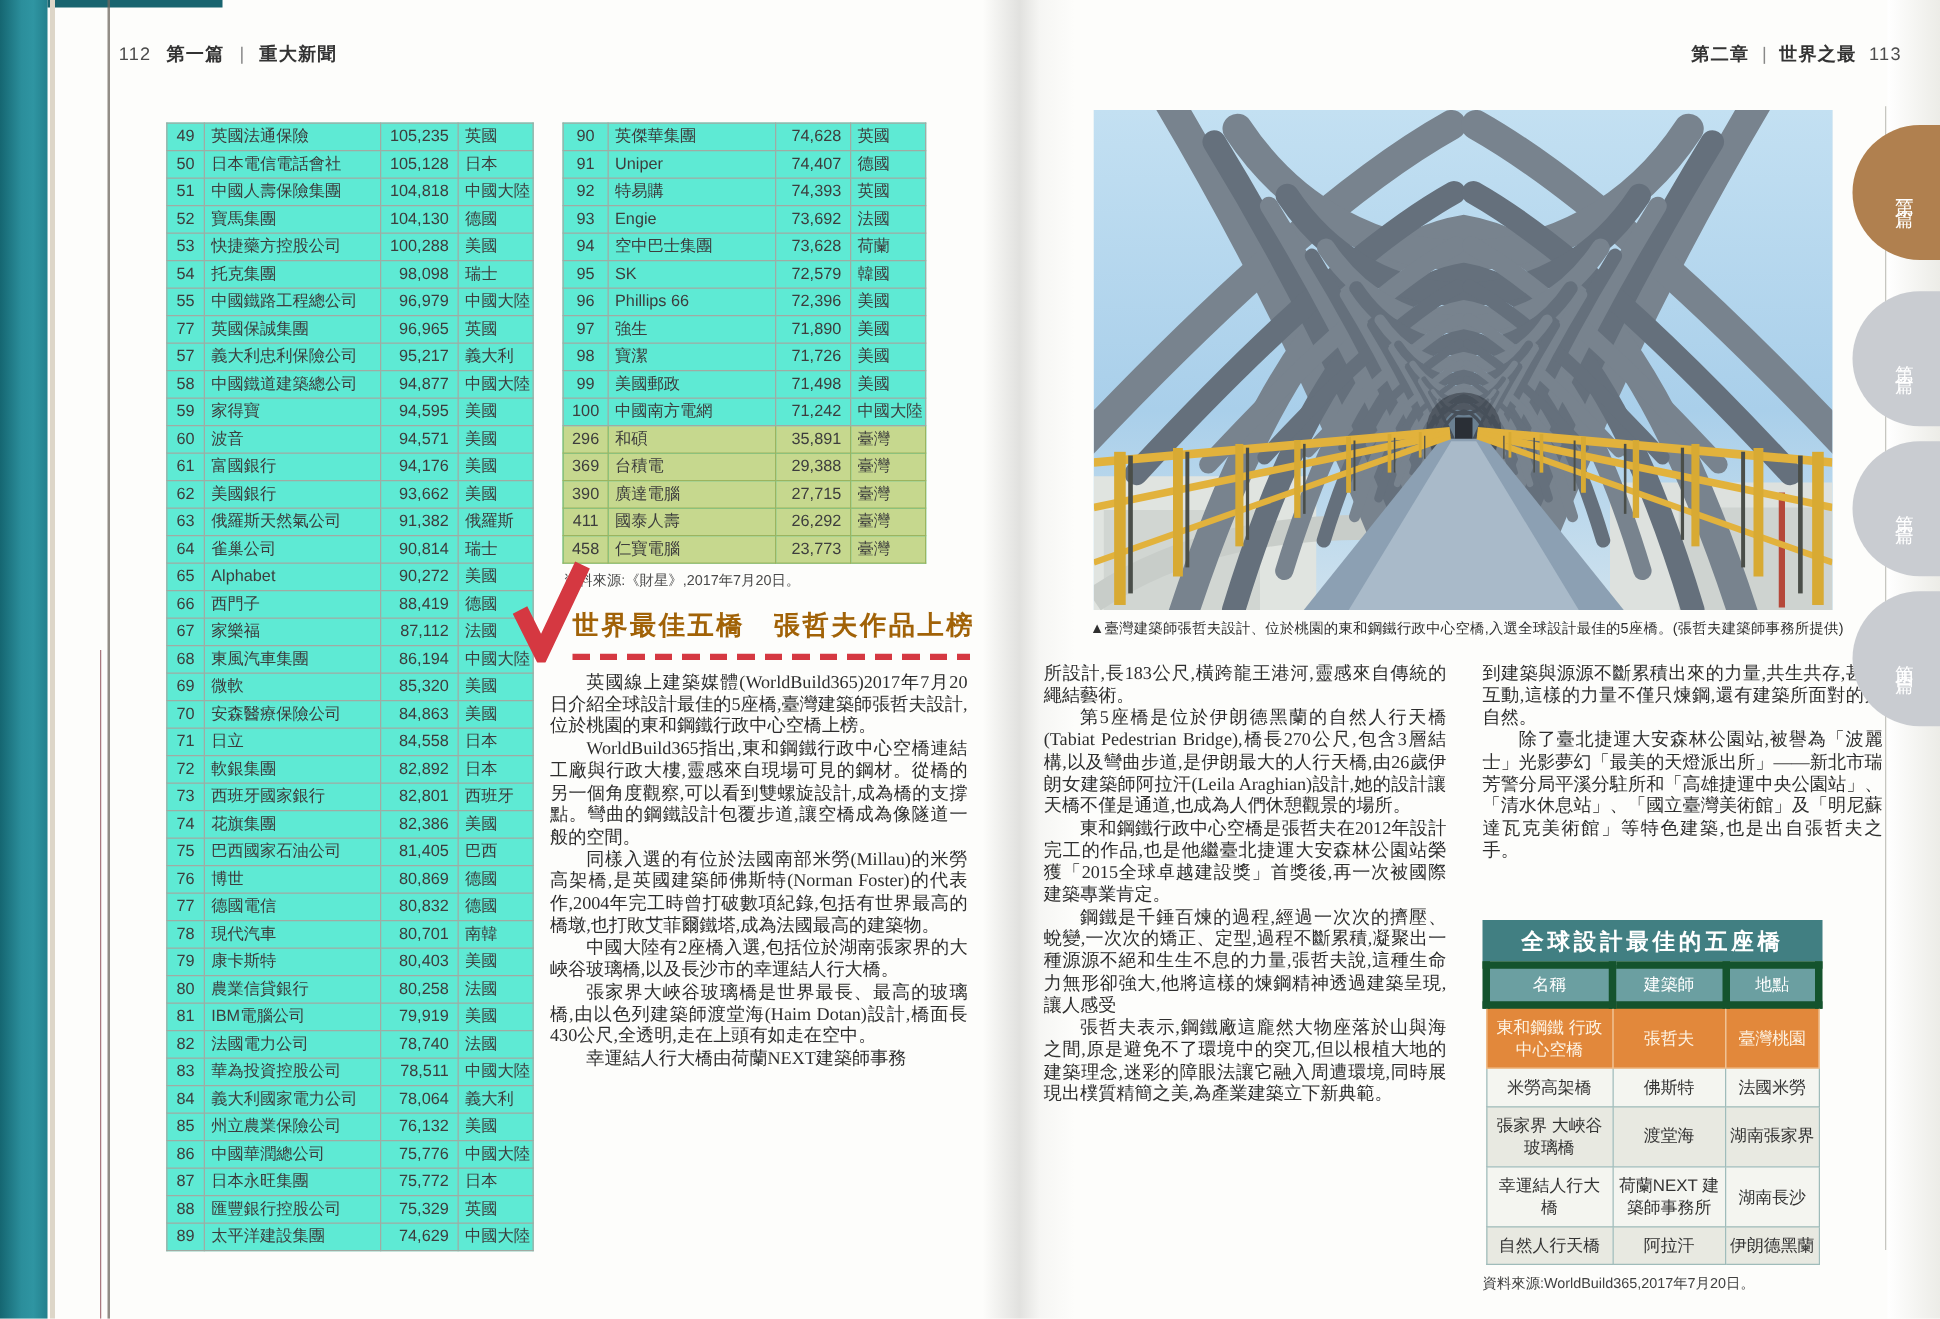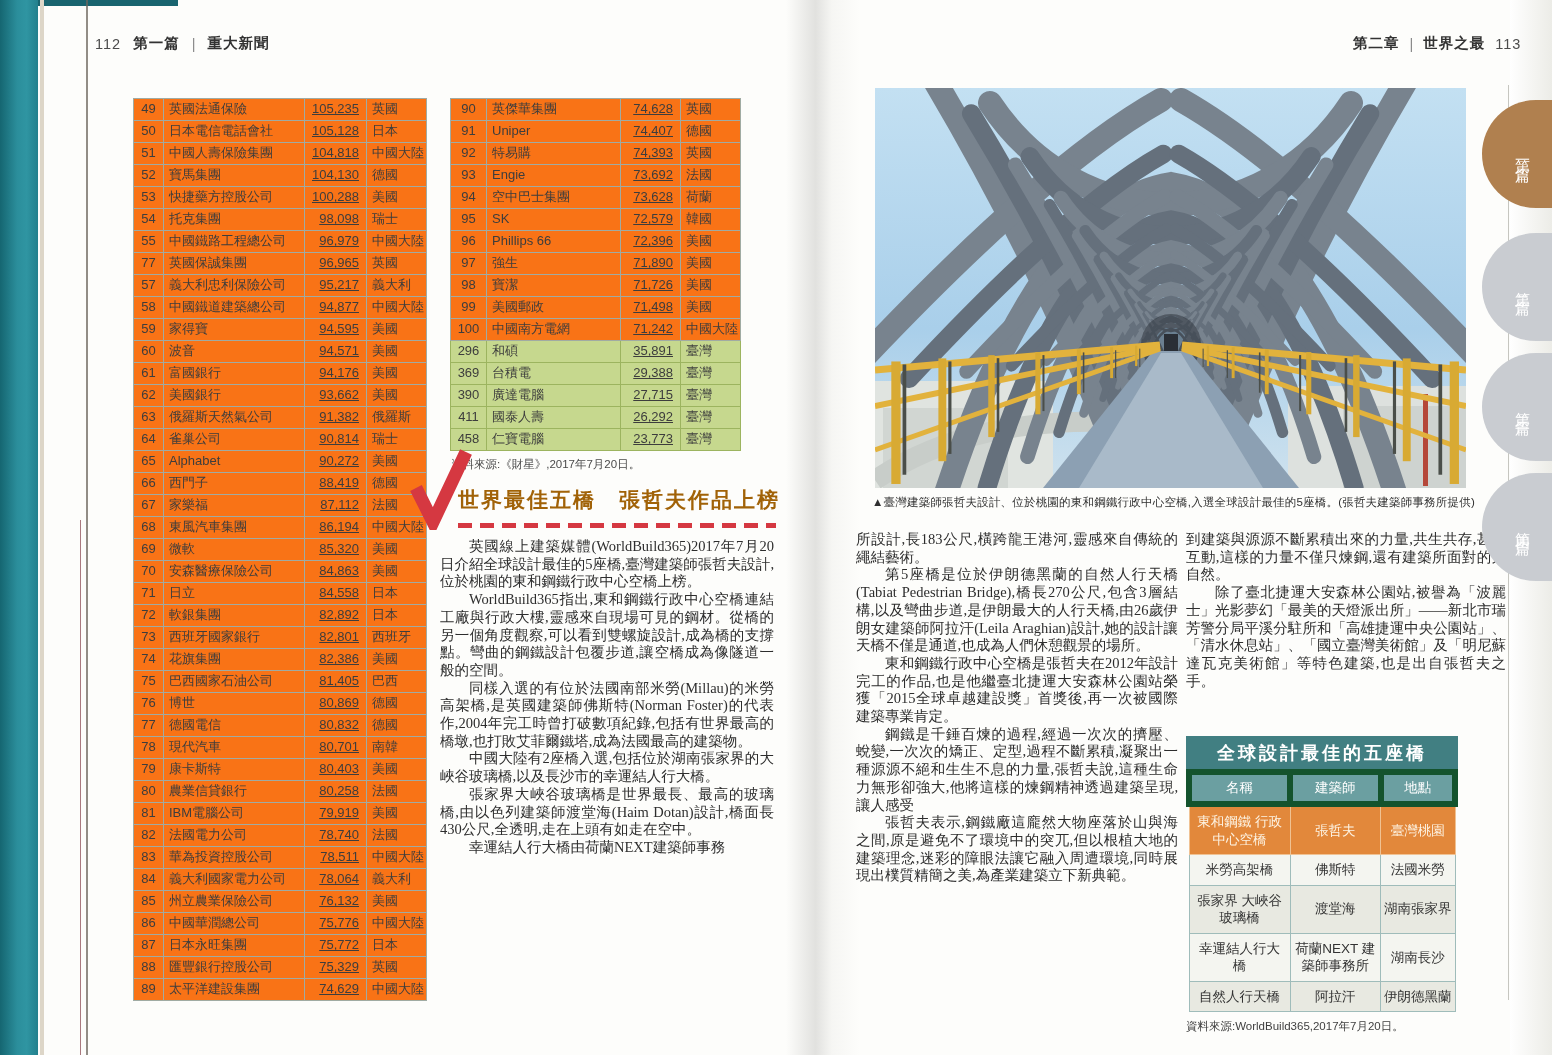--- a/index.html
+++ b/index.html
@@ -22,25 +22,25 @@
     background:linear-gradient(90deg,#ffffff 0%,#ecece7 100%); }
 
   
   .lp-header { position:absolute; left:95px; top:34px; font-size:14.5px; color:#3c3c3c; display:flex; align-items:center; gap:12px; }
   .rp-header { position:absolute; left:1353px; top:34px; font-size:14.5px; color:#3c3c3c; display:flex; align-items:center; gap:10px; }
   .pagenum { color:#4c4c4c; letter-spacing:1px; }
   .sect { font-weight:bold; color:#333; letter-spacing:1px; }
   .divider { color:#888; }
 
   
-  table.ftable { position:absolute; border-collapse:collapse; table-layout:fixed; background:#f97316;padding-left:28px; }
+  table.ftable { position:absolute; border-collapse:collapse; table-layout:fixed; background:#5eead4;padding-left:28px; }
   table.ftable td { border:1px solid #a0aba3; font-size:13px; color:#3d3d3d; padding:1px 5px;
     height:22px; white-space:nowrap; overflow:hidden; line-height:1.1; }
   table.ftable td:nth-child(1) { text-align:center; padding:1px 2px; }
-  table.ftable td:nth-child(3) { text-align:right; padding-right:7px;text-decoration:underline; }
+  table.ftable td:nth-child(3) { text-align:right; padding-right:7px; }
   .t1 { left:133px; top:98px; width:293px; }
   .t2 { left:450px; top:98px; width:290px; }
   tr.tw td { background:#c6d88e; border-color:#9cb45f; }
   .source-left { position:absolute; left:451px; top:457px; font-size:11.5px; color:#4a4a4a; }
 
   
   .checkmark { position:absolute; left:410px; top:446px; }
   .headline { position:absolute; left:458px; top:486px; margin:0; font-size:21px; font-weight:bold;
     color:#a16207; letter-spacing:2px; font-family:"Liberation Sans",sans-serif; }
   .dashes { position:absolute; left:458px; top:523px; width:318px; height:5px;
@@ -48,21 +48,21 @@
   .article { position:absolute; left:440px; top:538px; width:334px; }
   .article p, .rp-col p { margin:0; font-family:"Liberation Serif",serif; font-size:14.5px;
     line-height:17.7px; color:#2d2d2d; text-align:justify; text-indent:2em; }
   p.noind { text-indent:0; }
 
   
   .photo { position:absolute; left:875px; top:88px; width:591px; height:400px; background:#bcd9ec; overflow:hidden; }
   .caption { position:absolute; left:872px; top:495px; width:608px; font-size:11.5px; color:#2f2f2f; letter-spacing:.2px; }
 
   .rp-col { position:absolute; width:322px; }
-  .col1 { left:856px; top:531px; }
+  .col1 { left:835px; top:531px; }
   .col2 { left:1186px; top:531px; width:320px; }
 
   
   .btable { position:absolute; left:1186px; top:736px; width:272px; font-family:"Liberation Sans",sans-serif; }
   .bt-title { background:#417f82; color:#fff; font-size:18px; font-weight:bold; text-align:center;
     padding:5px 0 4px; letter-spacing:3px; }
   .btable table { width:100%; border-collapse:collapse; }
   .btable th { background:#6b9fa1; color:#fff; font-size:13.5px; font-weight:normal; padding:4px 2px;
     border:6px solid #14532d; }
   .btable td { font-size:13.5px; color:#333; text-align:center; padding:6px 3px; border:1px solid #9fbcba;

